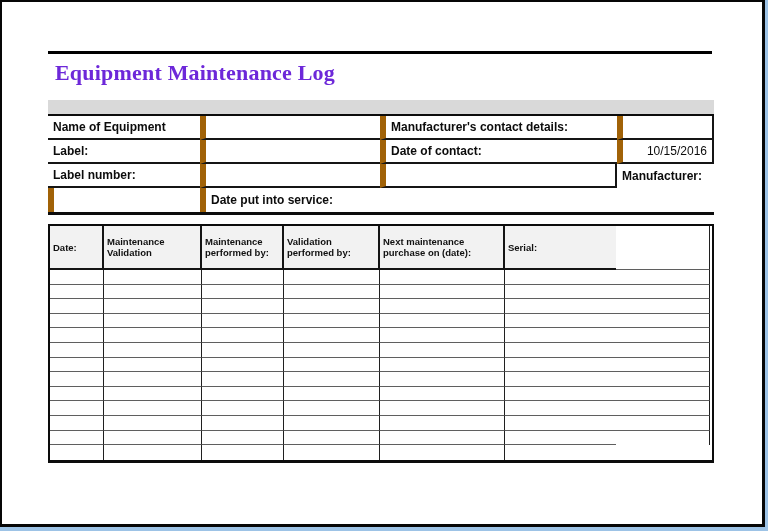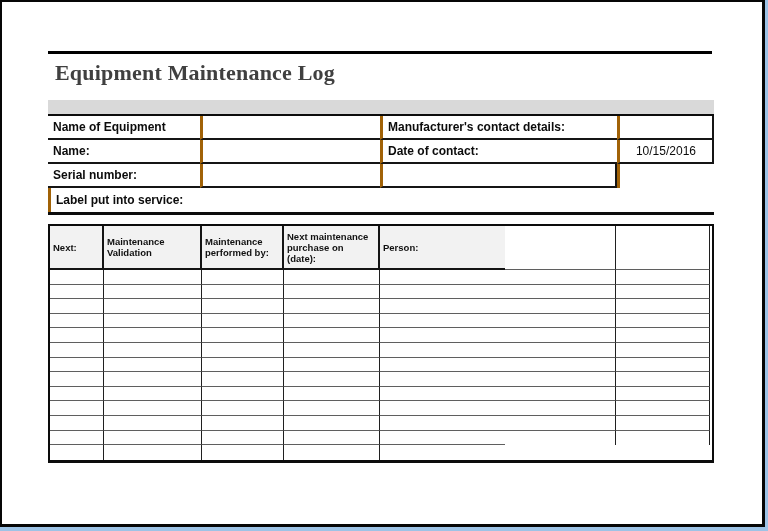--- a/index.html
+++ b/index.html
@@ -13,43 +13,43 @@
     position:absolute;top:0;left:0;box-sizing:border-box;
     width:765px;height:527px;background:#ffffff;
     border:2px solid #060606;border-right-width:3px;border-bottom-width:3px;
   }
   .top-rule{
     position:absolute;left:46px;top:49px;width:664px;height:3px;background:#000;
   }
   .doc-title{
     position:absolute;left:53px;top:58px;margin:0;
     font-family:"Liberation Serif",serif;font-weight:700;font-size:22px;
-    color:#404040;letter-spacing:0.2px;
+    color:#6d28d9;letter-spacing:0.2px;
   }
   .gray-band{
     position:absolute;left:46px;top:98px;width:666px;height:14px;background:#d9d9d9;
   }
   
   .info-table{
     position:absolute;left:46px;top:112px;width:666px;box-sizing:border-box;
     display:grid;
     grid-template-columns:152px 180px 237px 97px;
     grid-auto-rows:24px;
     border-top:2px solid #0c0c0c;
     border-bottom:3px solid #0c0c0c;
   }
   .info-cell{
     box-sizing:border-box;display:flex;align-items:center;
     font-size:12px;color:#0c0c0c;overflow:hidden;white-space:nowrap;
     border-bottom:2px solid #151515;
   }
   .info-table .row4{border-bottom:none;}
   .info-label{font-weight:700;padding-left:5px;}
-  .info-value{justify-content:flex-end;padding-right:16px;font-weight:400;}
-  .vline{border-left:3px solid #a16207;}
+  .info-value{justify-content:flex-end;padding-right:5px;font-weight:400;}
+  .vline{border-left:6px solid #a16207;}
   .rline{border-right:2px solid #151515;}
   
   .log-table{
     position:absolute;left:46px;top:222px;width:666px;box-sizing:border-box;
     display:grid;
     grid-template-columns:54px 98px 82px 96px 125px 111px 94px;
     grid-template-rows:44px;
     grid-auto-rows:14.6px;
     border:2px solid #0c0c0c;border-bottom-width:3px;
     background:#fff;
@@ -80,39 +80,41 @@
 
   <div class="gray-band"></div>
 
   <div class="info-table">
 
     <div class="info-cell info-label row1">Name of Equipment</div>
     <div class="info-cell info-value vline row1"></div>
     <div class="info-cell info-label vline row1">Manufacturer's contact details:</div>
     <div class="info-cell info-value vline rline row1"></div>
 
-    <div class="info-cell info-label row2">Name:</div>
+    <div class="info-cell info-label row2">Label:</div>
     <div class="info-cell info-value vline row2"></div>
     <div class="info-cell info-label vline row2">Date of contact:</div>
     <div class="info-cell info-value vline rline row2">10/15/2016</div>
 
-    <div class="info-cell info-label row3">Serial number:</div>
+    <div class="info-cell info-label row3">Label number:</div>
     <div class="info-cell info-value vline row3"></div>
     <div class="info-cell info-value vline rline row3"></div>
 
+    <div class="info-cell info-label row4">Manufacturer:</div>
     <div class="info-cell info-value vline row4"></div>
-    <div class="info-cell info-label vline row4">Label put into service:</div>
+    <div class="info-cell info-label vline row4">Date put into service:</div>
   </div>
 
   <div class="log-table">
-    <div class="cell hcell">Next:</div>
+    <div class="cell hcell">Date:</div>
     <div class="cell hcell">Maintenance Validation</div>
     <div class="cell hcell">Maintenance performed by:</div>
+    <div class="cell hcell">Validation performed by:</div>
     <div class="cell hcell">Next maintenance purchase on (date):</div>
-    <div class="cell hcell last">Person:</div>
+    <div class="cell hcell last">Serial:</div>
 
   <div class="cell bcell"></div>
       <div class="cell bcell"></div>
       <div class="cell bcell"></div>
       <div class="cell bcell"></div>
       <div class="cell bcell"></div>
       <div class="cell bcell"></div>
       <div class="cell bcell lastcol"></div>
       <div class="cell bcell"></div>
       <div class="cell bcell"></div>

